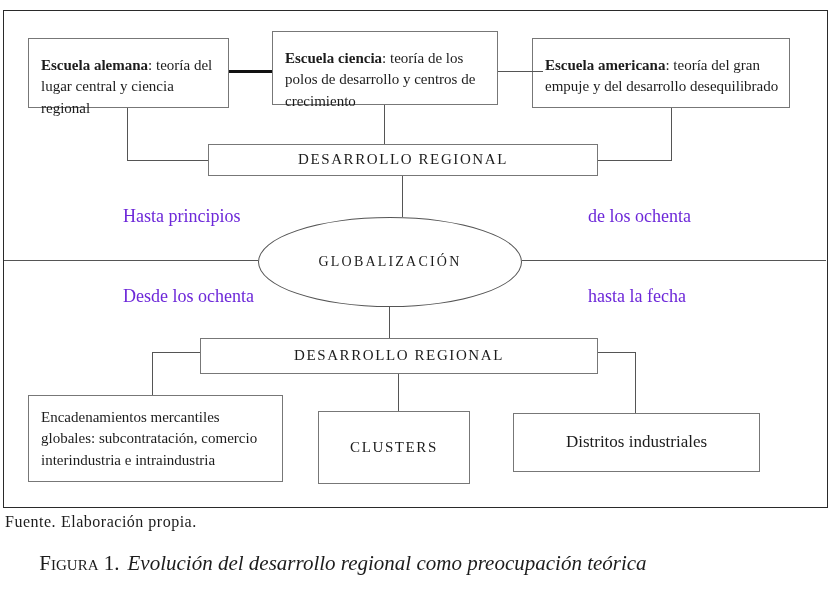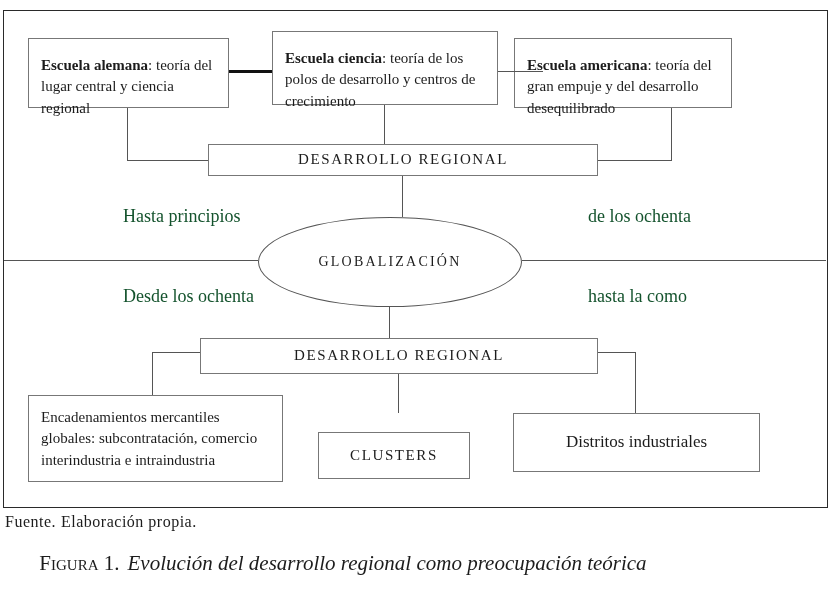--- a/index.html
+++ b/index.html
@@ -63,21 +63,21 @@
     background: #ffffff;
   }
   .line {
     position: absolute;
     background: #555555;
   }
   .line-dark { background: #111111; }
   .side-label {
     position: absolute;
     font-size: 18px;
-    color: #14532d;
+    color: #6d28d9;
     white-space: nowrap;
   }
   .fuente {
     position: absolute;
     left: 5px; top: 513px;
     font-size: 16px;
     letter-spacing: 0.5px;
   }
   .fuente b { font-weight: normal; margin-right: 5px; }
   .caption {
@@ -103,21 +103,21 @@
   <div class="outer-frame"></div>
 
   <div class="box school-box" style="left:28px; top:38px; width:201px; height:70px;">
     <b>Escuela alemana</b><span>: teoría del lugar central y ciencia regional</span>
   </div>
 
   <div class="box school-box" style="left:272px; top:31px; width:226px; height:74px;">
     <b>Escuela ciencia</b><span>: teoría de los polos de desarrollo y centros de crecimiento</span>
   </div>
 
-  <div class="box school-box" style="left:514px; top:38px; width:218px; height:70px;">
+  <div class="box school-box" style="left:532px; top:38px; width:258px; height:70px;">
     <b>Escuela americana</b><span>: teoría del gran empuje y del desarrollo desequilibrado</span>
   </div>
 
   <div class="line line-dark" style="left:229px; top:70px; width:43px; height:3px;"></div>
   <div class="line" style="left:498px; top:71px; width:45px; height:1px;"></div>
 
   <div class="line" style="left:127px; top:108px; width:1px; height:53px;"></div>
   <div class="line" style="left:127px; top:160px; width:81px; height:1px;"></div>
   <div class="line" style="left:384px; top:105px; width:1px; height:39px;"></div>
   <div class="line" style="left:671px; top:108px; width:1px; height:53px;"></div>
@@ -128,21 +128,21 @@
   </div>
 
   <div class="line" style="left:402px; top:176px; width:1px; height:41px;"></div>
 
   <div class="line" style="left:4px; top:260px; width:254px; height:1px;"></div>
   <div class="line" style="left:522px; top:260px; width:304px; height:1px;"></div>
 
   <div class="side-label" style="left:123px; top:206px;">Hasta principios</div>
   <div class="side-label" style="left:588px; top:206px;">de los ochenta</div>
   <div class="side-label" style="left:123px; top:286px;">Desde los ochenta</div>
-  <div class="side-label" style="left:588px; top:286px;">hasta la como</div>
+  <div class="side-label" style="left:588px; top:286px;">hasta la fecha</div>
 
   <div class="ellipse">
     <span>GLOBALIZACIÓN</span>
   </div>
 
   <div class="line" style="left:389px; top:307px; width:1px; height:31px;"></div>
 
   <div class="box caps-box" style="left:200px; top:338px; width:398px; height:36px;">
     <span>DESARROLLO REGIONAL</span>
   </div>
@@ -150,21 +150,21 @@
   <div class="line" style="left:152px; top:352px; width:48px; height:1px;"></div>
   <div class="line" style="left:152px; top:352px; width:1px; height:43px;"></div>
   <div class="line" style="left:398px; top:374px; width:1px; height:39px;"></div>
   <div class="line" style="left:598px; top:352px; width:37px; height:1px;"></div>
   <div class="line" style="left:635px; top:352px; width:1px; height:61px;"></div>
 
   <div class="box school-box" style="left:28px; top:395px; width:255px; height:87px; padding-top:11px;">
     <span>Encadenamientos mercantiles globales: subcontratación, comercio interindustria e intraindustria</span>
   </div>
 
-  <div class="box caps-box" style="left:318px; top:432px; width:152px; height:47px;">
+  <div class="box caps-box" style="left:318px; top:411px; width:152px; height:73px;">
     <span>CLUSTERS</span>
   </div>
 
   <div class="box plain-box" style="left:513px; top:413px; width:247px; height:59px;">
     <span>Distritos industriales</span>
   </div>
 
   <div class="fuente">
     <b>Fuente.</b><span>Elaboración propia.</span>
   </div>

